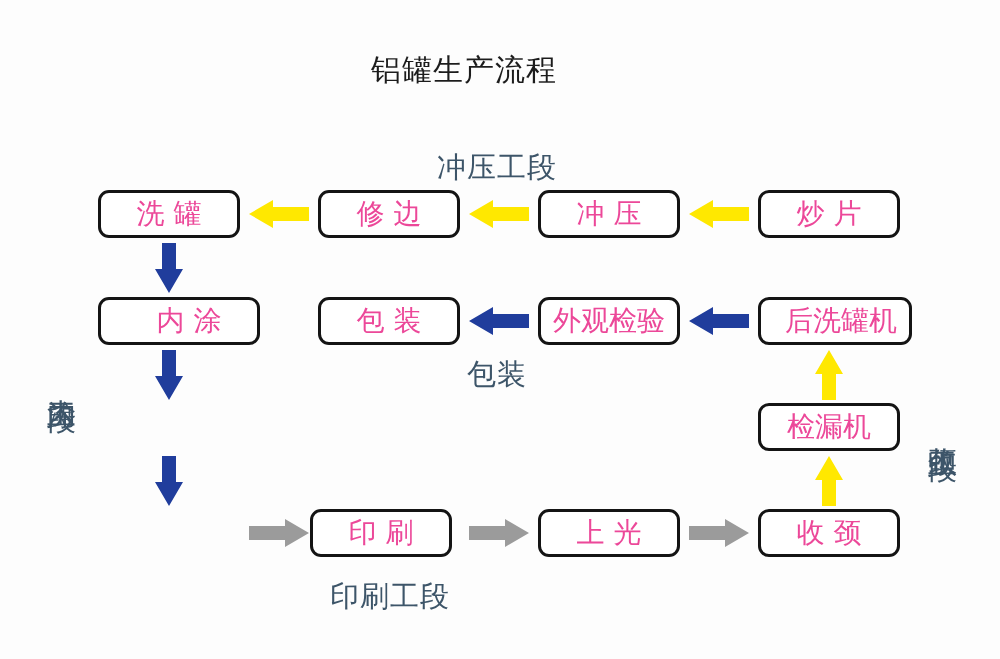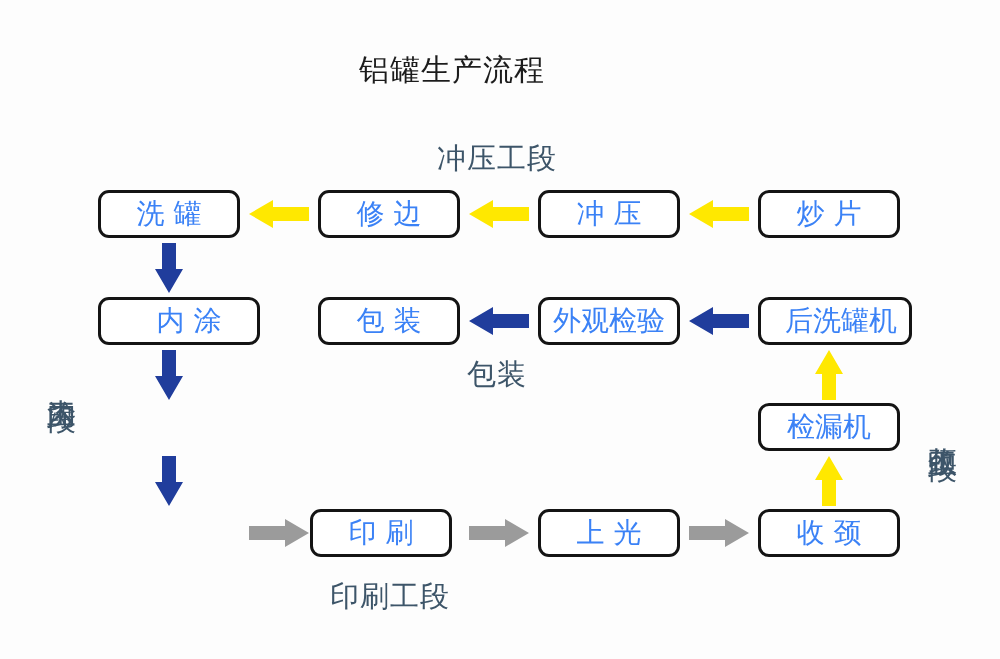--- a/index.html
+++ b/index.html
@@ -9,21 +9,21 @@
   }
   .canvas {
     position: relative;
     width: 1000px;
     height: 659px;
     background: var(--background, #fdfdfd);
     overflow: hidden;
   }
   .title {
     position: absolute;
-    left: 4px; top: 50px;
+    left: 16px; top: 50px;
     width: 896px;
     text-align: center;
     font-size: 30px;
     color: #1c1c1c;
     letter-spacing: 1px;
   }
   .section-label {
     position: absolute;
     color: var(--label-slate, #3d5569);
     font-size: 29px;
@@ -39,35 +39,35 @@
     position: absolute;
     width: 136px;
     height: 42px;
     border: 3px solid var(--box-border, #111111);
     border-radius: 11px;
     background: #ffffff;
     display: flex;
     align-items: center;
     justify-content: center;
     font-size: 28px;
-    color: #3b82f6;
+    color: #ec4899;
     white-space: pre;
   }
   .arrow { position: absolute; display: block; }
   .fill-yellow { fill: var(--arrow-yellow, #ffe800); }
   .fill-blue   { fill: var(--arrow-blue,   #203d9c); }
   .fill-gray   { fill: var(--arrow-gray,   #9b9b9b); }
 </style>
 </head>
 <body>
 
 <div class="canvas">
 
   <div class="title">铝罐生产流程</div>
-  <div class="section-label" style="left:377px; top:139px; width:240px;">冲压工段</div>
+  <div class="section-label" style="left:377px; top:148px; width:240px;">冲压工段</div>
   <div class="section-label" style="left:427px; top:355px; width:140px;">包装</div>
   <div class="section-label" style="left:320px; top:577px; width:140px;">印刷工段</div>
   <div class="section-label vertical" style="left:42px; top:315px; height:130px;">内涂工段</div>
   <div class="section-label vertical" style="left:923px; top:364px; height:130px;">收颈工段</div>
 
   <div class="node" style="left:98px; top:190px;">
     <span>洗 罐</span>
   </div>
   <div class="node" style="left:318px; top:190px;">
     <span>修 边</span>

